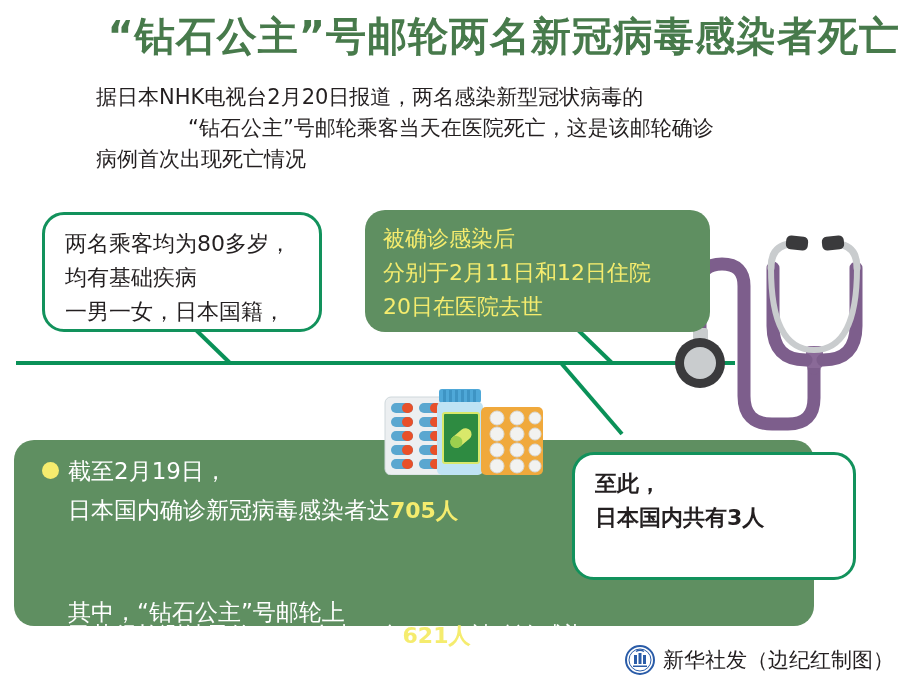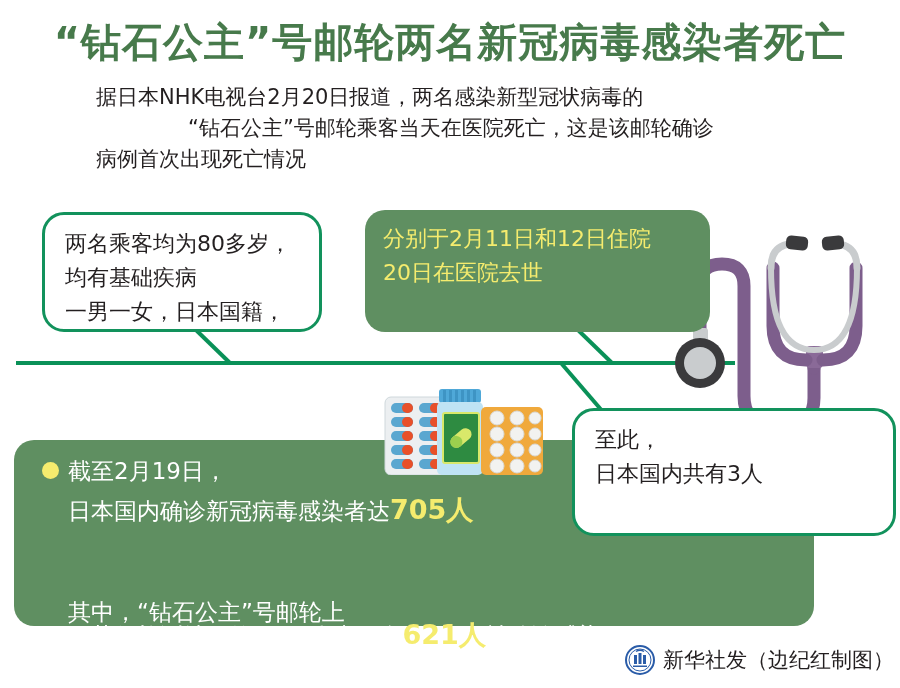--- a/index.html
+++ b/index.html
@@ -7,22 +7,22 @@
     width:900px;height:688px;
     background:#ffffff;
     font-family:"DejaVu Sans","Liberation Sans",sans-serif;
     overflow:hidden;
     position:relative;
   }
   #stage{position:absolute;left:0;top:0;width:900px;height:688px;overflow:hidden;}
 
   
   .title{
-    position:absolute;left:0;top:16px;width:900px;
-    text-align:center;
+    position:absolute;left:0;top:10px;width:900px;
+    text-align:right;
     font-size:40px;line-height:52px;
     font-weight:bold;
     color:#477a4b;
     letter-spacing:1px;
     white-space:nowrap;
   }
   .subtitle{
     position:absolute;left:96px;top:82px;width:710px;
     font-size:21px;line-height:31px;
     color:#231f20;
@@ -67,21 +67,21 @@
     left:14px;top:440px;width:800px;height:186px;
     border-radius:20px;
   }
   .bb-line{
     position:absolute;
     white-space:nowrap;
     color:#ffffff;
     font-size:23px;
     line-height:30px;
   }
-  .bb-line b{color:#f5ec6e;font-weight:bold;font-size:27px;}
+  .bb-line b{color:#f5ec6e;font-weight:bold;font-size:22px;}
   .bullet{
     position:absolute;
     width:17px;height:17px;border-radius:50%;
     background:#f5ec6e;
   }
 
   
   .credit{
     position:absolute;left:663px;top:645px;
     font-size:21px;line-height:30px;color:#231f20;
@@ -201,26 +201,27 @@
   <div class="callout-white" style="left:42px;top:212px;width:280px;height:120px;">
     <div class="ctext" style="position:absolute;left:20px;top:12px;">
       <span>两名乘客均为80多岁，</span>
       <span>均有基础疾病</span>
       <span>一男一女，日本国籍，</span>
     </div>
   </div>
 
   <div class="box-green" style="left:365px;top:210px;width:345px;height:122px;border-radius:20px;">
     <div class="gtext-yellow" style="position:absolute;left:18px;top:12px;">
+      <span>被确诊感染后</span>
       <span>分别于2月11日和12日住院</span>
       <span>20日在医院去世</span>
     </div>
   </div>
 
-  <div class="callout-white" style="left:572px;top:408px;width:324px;height:128px;">
+  <div class="callout-white" style="left:572px;top:452px;width:284px;height:128px;font-weight:bold;">
     <div class="ctext" style="position:absolute;left:20px;top:12px;">
       <span>至此，</span>
       <span>日本国内共有3人</span>
     </div>
   </div>
 
   <div class="bullet" style="left:42px;top:462px;"></div>
 
   <div class="bb-line" style="left:68px;top:456px;">
     <span>截至2月19日，</span>

